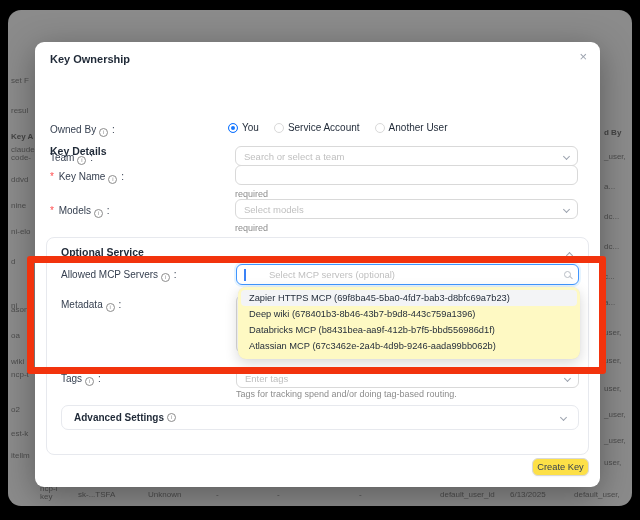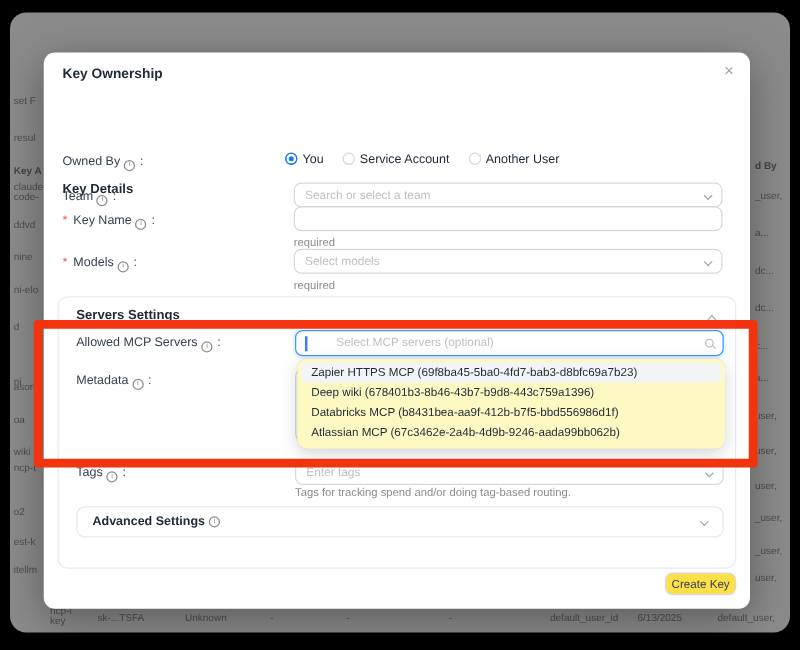--- a/index.html
+++ b/index.html
@@ -53,21 +53,21 @@
   .ph { color:#bfbfbf; white-space:nowrap; overflow:hidden; flex:1; }
   .chev {
     width:5px; height:5px; border-right:1.1px solid #9ca3af; border-bottom:1.1px solid #9ca3af;
     transform:rotate(45deg); margin-left:6px; flex:none;
   }
   .chev.up { transform:rotate(-135deg); margin-top:3px; }
   .note { position:absolute; left:200px; font-size:9px; color:#8c8c8c; }
 
   
   .radio-group { position:absolute; left:193px; top:80px; display:flex; gap:15px; align-items:center; }
-  .radio-item { display:flex; align-items:flex-start; gap:4px; cursor:pointer; }
+  .radio-item { display:flex; align-items:center; gap:4px; cursor:pointer; }
   .radio-dot { width:10px; height:10px; border-radius:50%; border:1px solid #d9d9d9; background:#fff; flex:none; }
   .radio-item.sel .radio-dot { border:1px solid var(--accent); background:var(--accent); box-shadow:inset 0 0 0 2px #fff; }
   .radio-item span.rlabel { font-size:10px; color:#1f2937; }
 
   
   .opt-card {
     position:absolute; left:11px; top:195px; width:543px; height:218px;
     border:1px solid #e7e9ee; border-radius:8px;
   }
   .opt-head { position:absolute; left:14px; top:8px; font-size:10.5px; font-weight:700; color:#1f2937; }
@@ -215,21 +215,21 @@
   <div class="lbl req" style="left:15px; top:163px;">
     <span>Models</span><span class="info-ic"></span><span class="colon"> :</span>
   </div>
   <div class="ctl" style="top:157px;">
     <span class="ph">Select models</span>
     <span class="chev"></span>
   </div>
   <div class="note" style="top:181px;">required</div>
 
   <div class="opt-card">
-    <div class="opt-head">Servers Settings</div>
+    <div class="opt-head">Optional Service</div>
     <span class="chev up opt-chev"></span>
 
     <div class="lbl" style="left:14px; top:31px;">
       <span>Allowed MCP Servers</span><span class="info-ic"></span><span class="colon"> :</span>
     </div>
     <div class="mcp-input">
       <span class="caret"></span>
       <span class="ph">Select MCP servers (optional)</span>
       <span class="search-ic"></span>
     </div>

